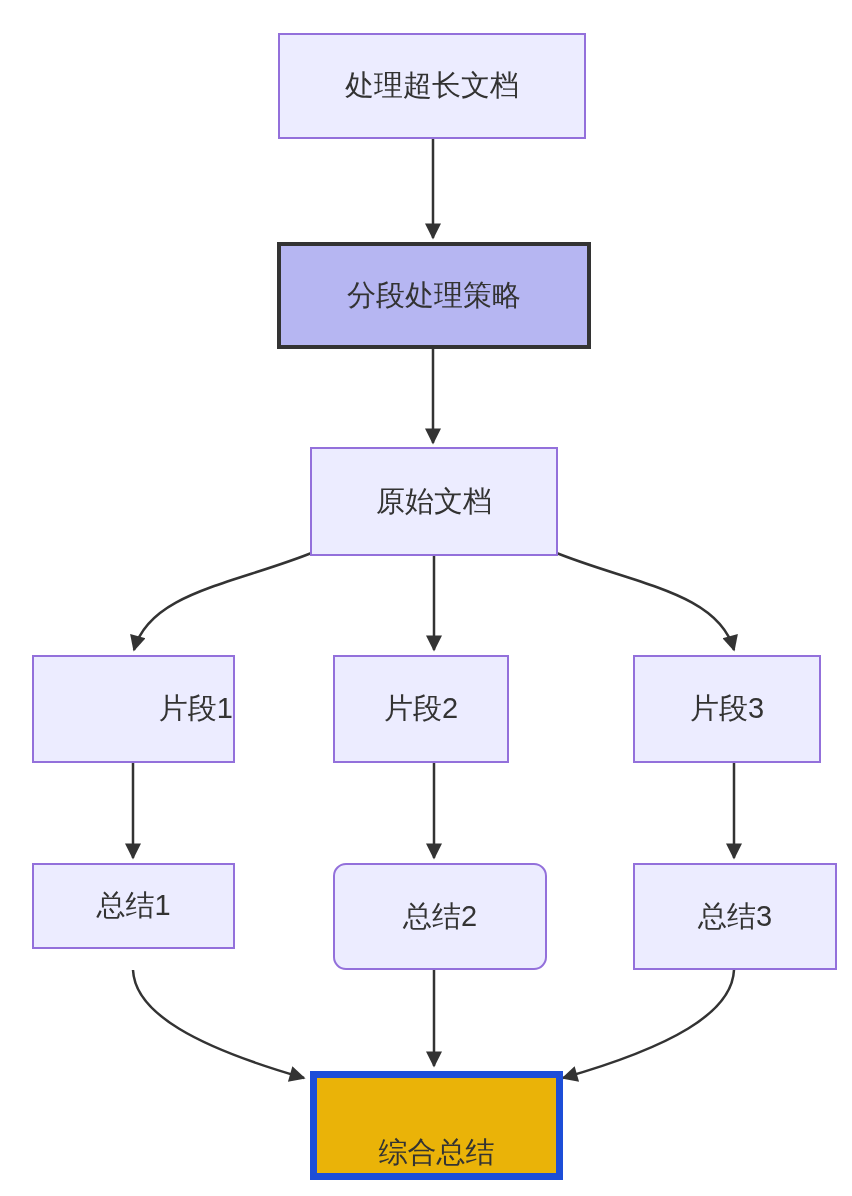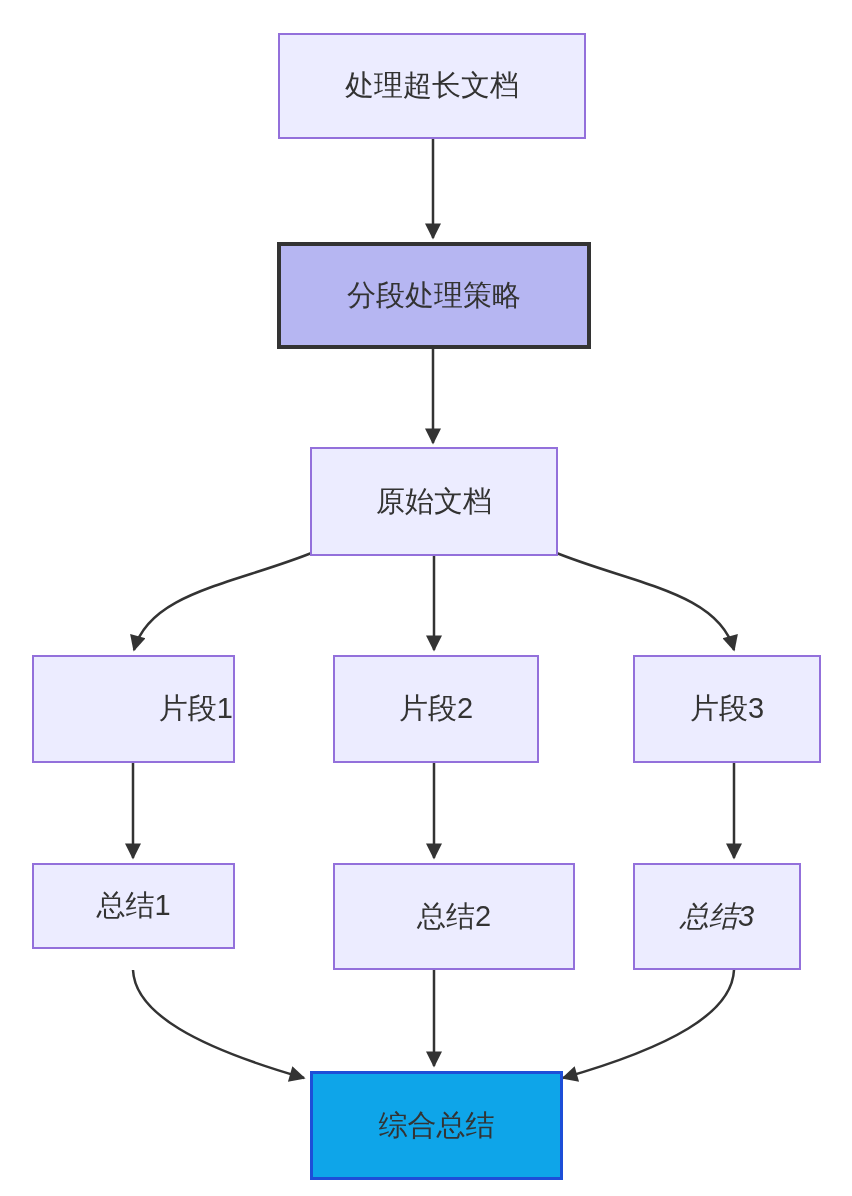--- a/index.html
+++ b/index.html
@@ -31,35 +31,36 @@
     font-size: 29px;
     color: #333333;
     background: #ECECFF;
     border: 2px solid #9370DB;
   }
   .node.highlight {
     background: #B6B6F2;
     border: 4px solid #333333;
   }
   .node.success {
-    background: #0ea5e9;
-    border: 3px solid #1d4ed8;
+    background: #eab308;
+    border: 7px solid #1d4ed8;
+    align-items: flex-end;
   }
   .node span { pointer-events: none; }
 
   
   #n-process  { left:278px; top:33px;   width:308px; height:106px; }
   #n-strategy { left:277px; top:242px;  width:314px; height:107px; }
   #n-original { left:310px; top:447px;  width:248px; height:109px; }
   #n-frag1    { left:32px;  top:655px;  width:203px; height:108px;justify-content:flex-end; }
-  #n-frag2    { left:333px; top:655px;  width:206px; height:108px; }
+  #n-frag2    { left:333px; top:655px;  width:176px; height:108px; }
   #n-frag3    { left:633px; top:655px;  width:188px; height:108px; }
   #n-sum1     { left:32px;  top:863px;  width:203px; height:86px; }
-  #n-sum2     { left:333px; top:863px;  width:242px; height:107px; }
-  #n-sum3     { left:633px; top:863px;  width:168px; height:107px;font-style:italic; }
+  #n-sum2     { left:333px; top:863px;  width:214px; height:107px;border-radius:13px; }
+  #n-sum3     { left:633px; top:863px;  width:204px; height:107px; }
   #n-final    { left:310px; top:1071px; width:253px; height:109px; }
 </style>
 </head>
 <body>
 
 <div class="canvas">
 
   <svg class="edges" viewBox="0 0 852 1196" xmlns="http://www.w3.org/2000/svg">
     <defs>
       <marker id="arrow" viewBox="0 0 10 10" refX="9" refY="5" markerUnits="userSpaceOnUse" markerWidth="19" markerHeight="16" orient="auto-start-reverse">

